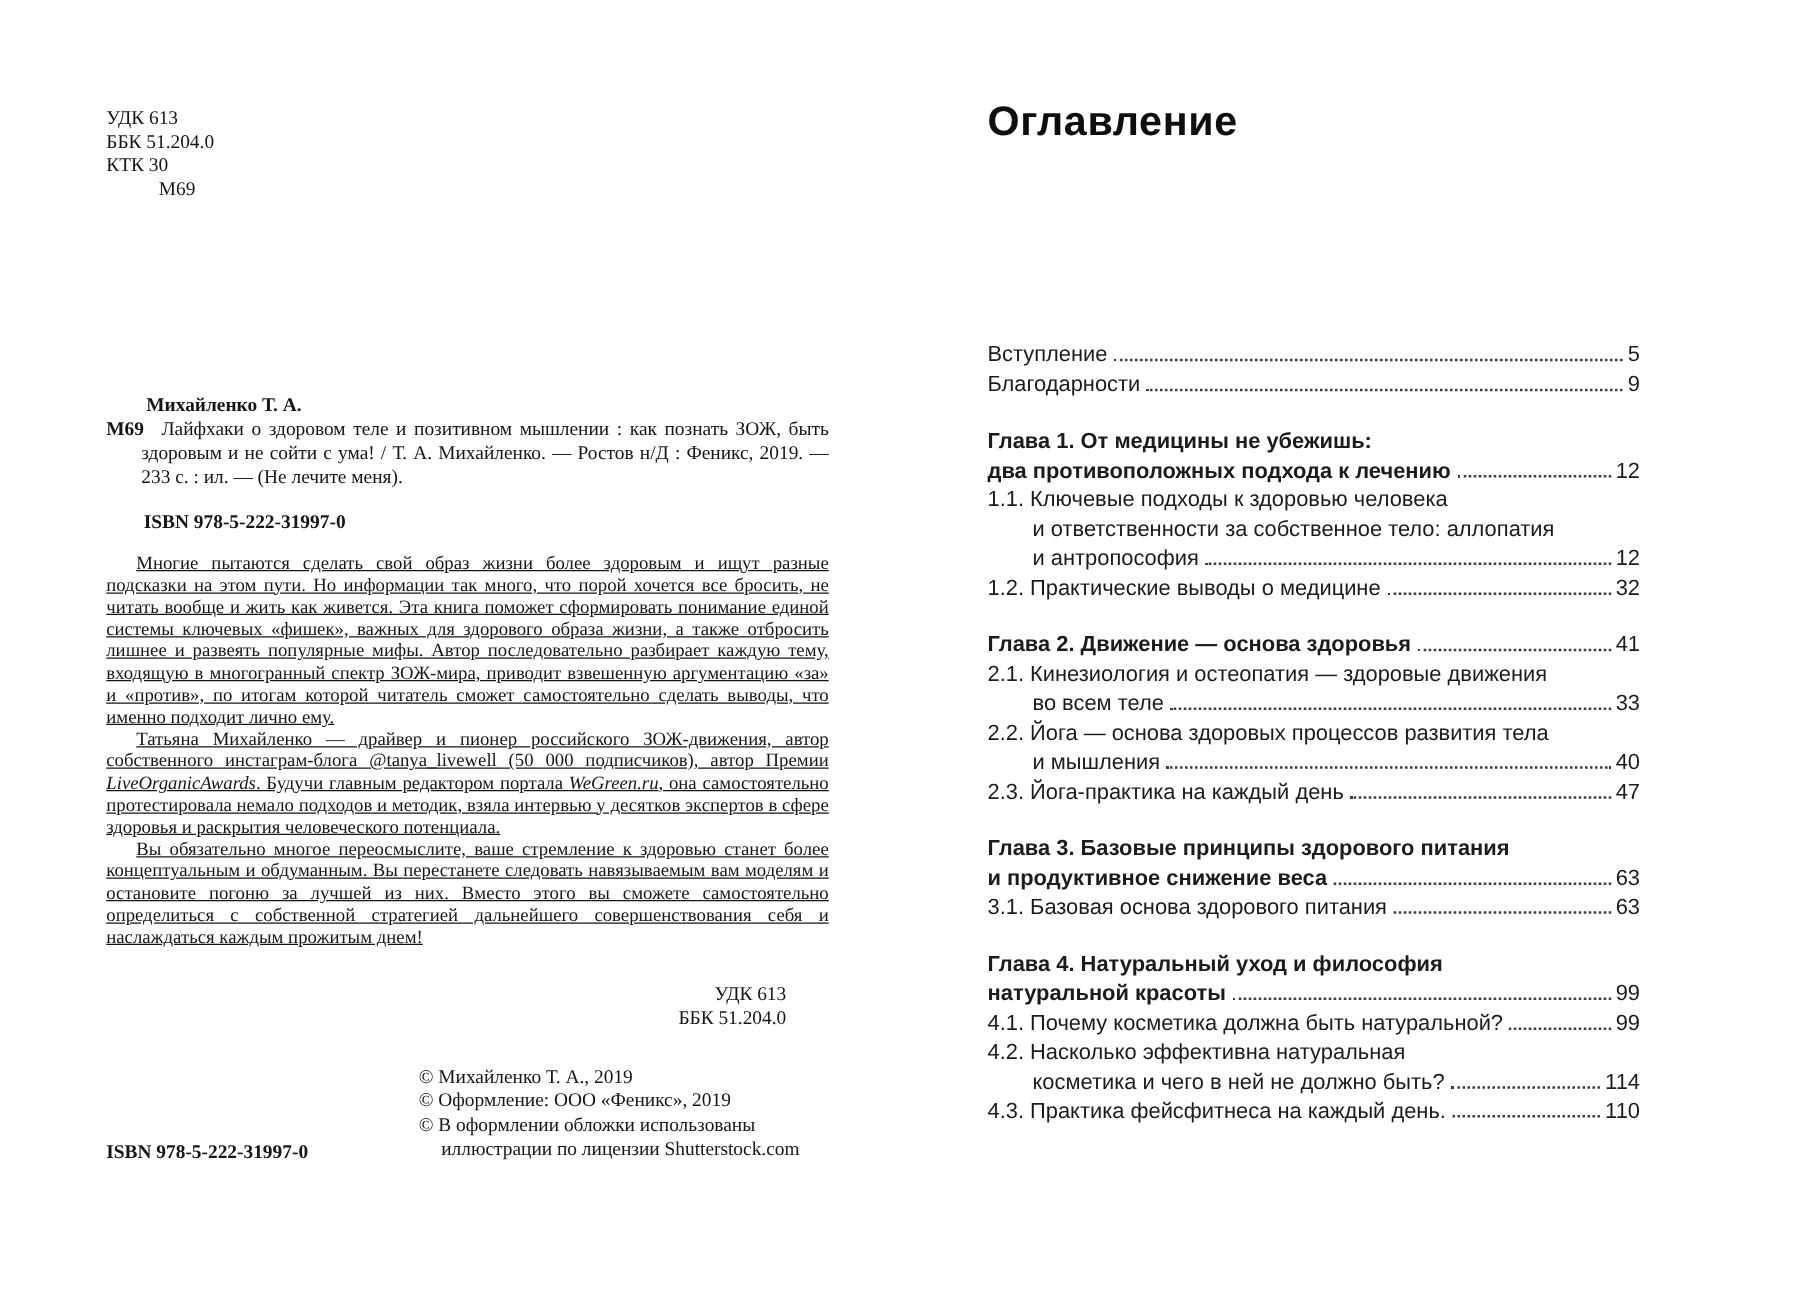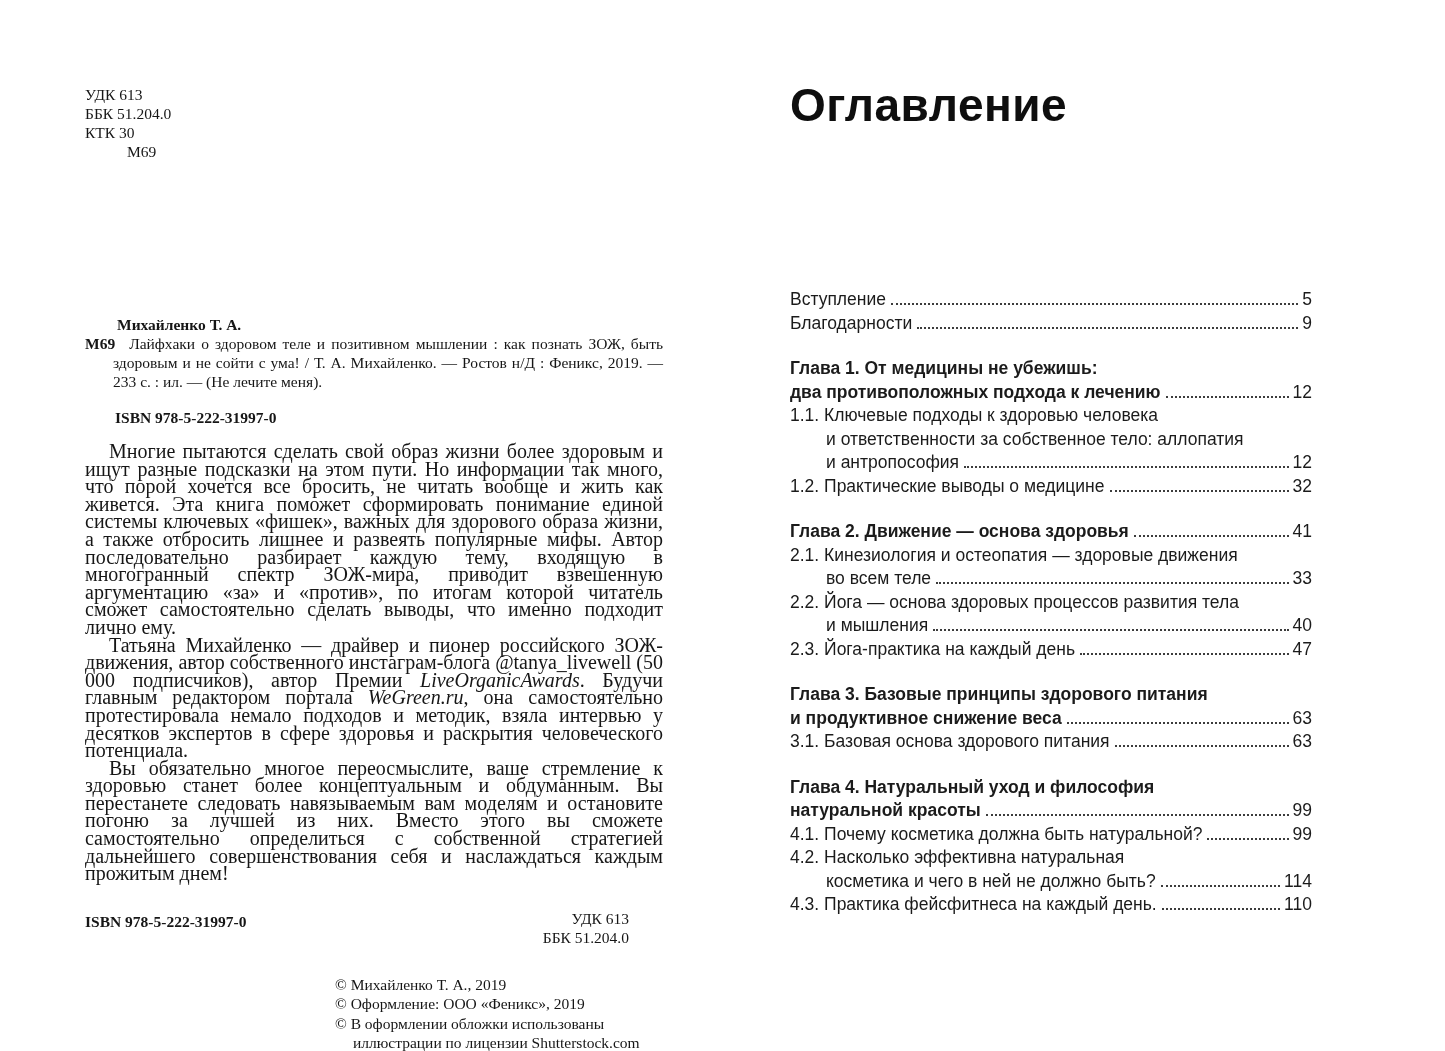--- a/index.html
+++ b/index.html
@@ -25,42 +25,42 @@
     padding-left: 28px; text-indent: -28px;
     line-height: 19px;
   }
   .bib .bib-code { font-weight: bold; margin-right: 14px; }
 
   .isbn-line { font-weight: bold; padding-left: 30px; margin-top: 17px; }
 
   .annotation { margin-top: 16px; }
   .ann-p {
     text-align: justify; text-indent: 24px;
-    font-size: 20px; line-height: 17.6px;
+    font-size: 15px; line-height: 17.6px; text-decoration: underline;
   }
   .ann-p .it { font-style: italic; }
 
   .footer-codes { text-align: right; padding-right: 34px; margin-top: 26px; line-height: 19px; }
 
   .copyright { margin-top: 28px; margin-left: 250px; line-height: 19.5px; }
   .copyright .indent { padding-left: 18px; }
 
   .isbn-bottom {
     position: absolute; left: 85px; top: 913px;
     font-weight: bold; font-size: 15.5px;
     font-family: "Liberation Serif", "DejaVu Serif", serif;
   }
 
   
   .right-col {
     position: absolute; left: 790px; top: 78px; width: 522px;
     font-family: "Liberation Sans", "DejaVu Sans", sans-serif;
     color: #1b1b1b;
   }
-  .toc-title { font-size: 46px; font-weight: 700; color: #0e0e0e; letter-spacing: 0.5px; }
+  .toc-title { font-size: 33px; font-weight: 700; color: #0e0e0e; letter-spacing: 0.5px; }
 
   .toc-list { margin-top: 156px; font-size: 17.5px; line-height: 23.5px; }
   .toc-entry.gap { margin-top: 22px; }
   .toc-entry.chapter { font-weight: 700; }
   .toc-line { white-space: nowrap; }
   .toc-line.cont { padding-left: 36px; }
   .toc-line.last { display: flex; align-items: baseline; white-space: normal; }
   .toc-line.last .txt { white-space: nowrap; }
   .leader {
     flex: 1 1 auto; min-width: 10px;

